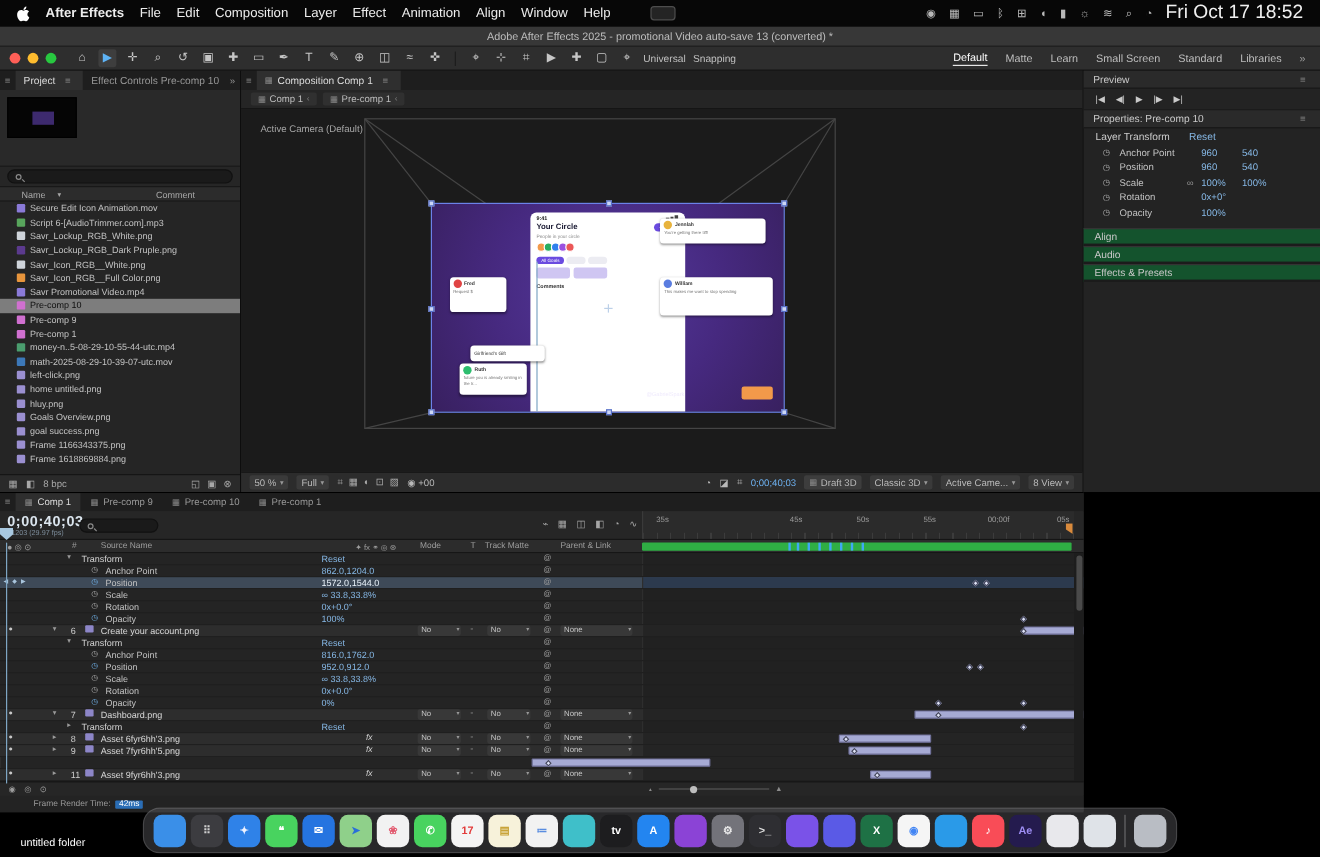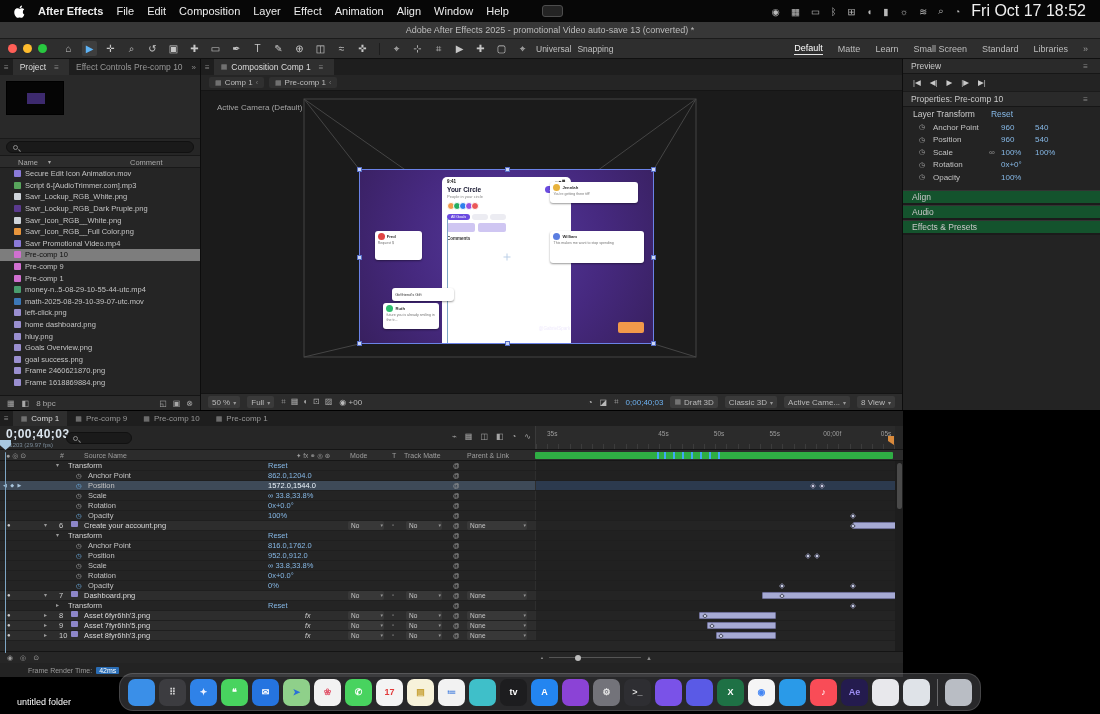--- a/index.html
+++ b/index.html
@@ -361,37 +361,37 @@
           <div class="pitem" style="--c: #3c78b8;">
             <span class="chip"></span>
             <span>math-2025-08-29-10-39-07-utc.mov</span>
           </div>
           <div class="pitem" style="--c: #9a8fd0;">
             <span class="chip"></span>
             <span>left-click.png</span>
           </div>
           <div class="pitem" style="--c: #9a8fd0;">
             <span class="chip"></span>
-            <span>home dashboard.png</span>
+            <span>home untitled.png</span>
           </div>
           <div class="pitem" style="--c: #9a8fd0;">
             <span class="chip"></span>
             <span>hluy.png</span>
           </div>
           <div class="pitem" style="--c: #9a8fd0;">
             <span class="chip"></span>
             <span>Goals Overview.png</span>
           </div>
           <div class="pitem" style="--c: #9a8fd0;">
             <span class="chip"></span>
             <span>goal success.png</span>
           </div>
           <div class="pitem" style="--c: #9a8fd0;">
             <span class="chip"></span>
-            <span>Frame 2460621870.png</span>
+            <span>Frame 1166343375.png</span>
           </div>
           <div class="pitem" style="--c: #9a8fd0;">
             <span class="chip"></span>
             <span>Frame 1618869884.png</span>
           </div>
       </div>
       <div class="proj-bottom">
         <span>▦</span>
         <span>◧</span>
         <span>8 bpc</span>
@@ -879,36 +879,42 @@
             <span class="c-box c-matte">No</span>
             <span class="c-pick">@</span>
             <span class="c-box c-parent">None</span>
           </div>
           <div class="tl-track">
             <div class="bar" style="left: 46.5%; width: 19%;"></div>
             <i class="key" style="left: 48%;"></i>
           </div>
         </div>
         <div class="tl-row layer haskeys">
+          <div class="tl-track">
+            <div class="bar" style="left: 49%; width: 16.5%;"></div>
+            <i class="key" style="left: 50.5%;"></i>
+          </div>
+        </div>
+        <div class="tl-row layer haskeys">
           <div class="tl-left">
             <span class="c-eye">●</span>
             <span class="c-arr">▸</span>
-            <span class="c-num">10</span>
+            <span class="c-num">11</span>
             <span class="c-thumb"></span>
-            <span class="c-name">Asset 8fyr6hh'3.png</span>
+            <span class="c-name">Asset 9fyr6hh'3.png</span>
             <span class="c-fx">fx</span>
             <span class="c-box c-mode">No</span>
             <span class="c-t">▫</span>
             <span class="c-box c-matte">No</span>
             <span class="c-pick">@</span>
             <span class="c-box c-parent">None</span>
           </div>
           <div class="tl-track">
-            <div class="bar" style="left: 49%; width: 16.5%;"></div>
-            <i class="key" style="left: 50.5%;"></i>
+            <div class="bar" style="left: 51.5%; width: 14%;"></div>
+            <i class="key" style="left: 53%;"></i>
           </div>
         </div>
       </div>
     <div class="ph-handle"></div>
     <div class="ph-line"></div>
     <div class="tl-vscroll">
         <i></i>
       </div>
     <div class="tl-bottom">
       <span>◉</span>

